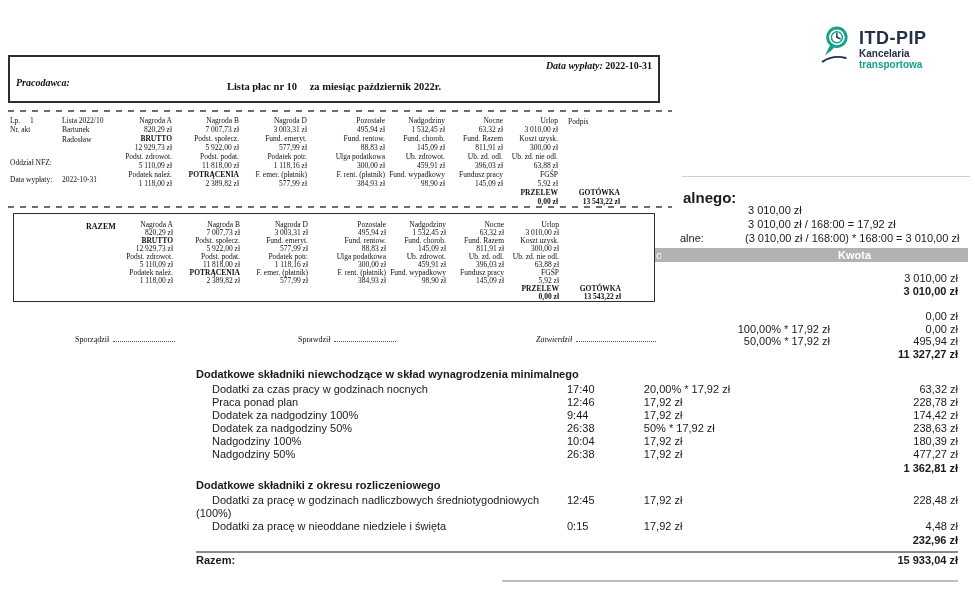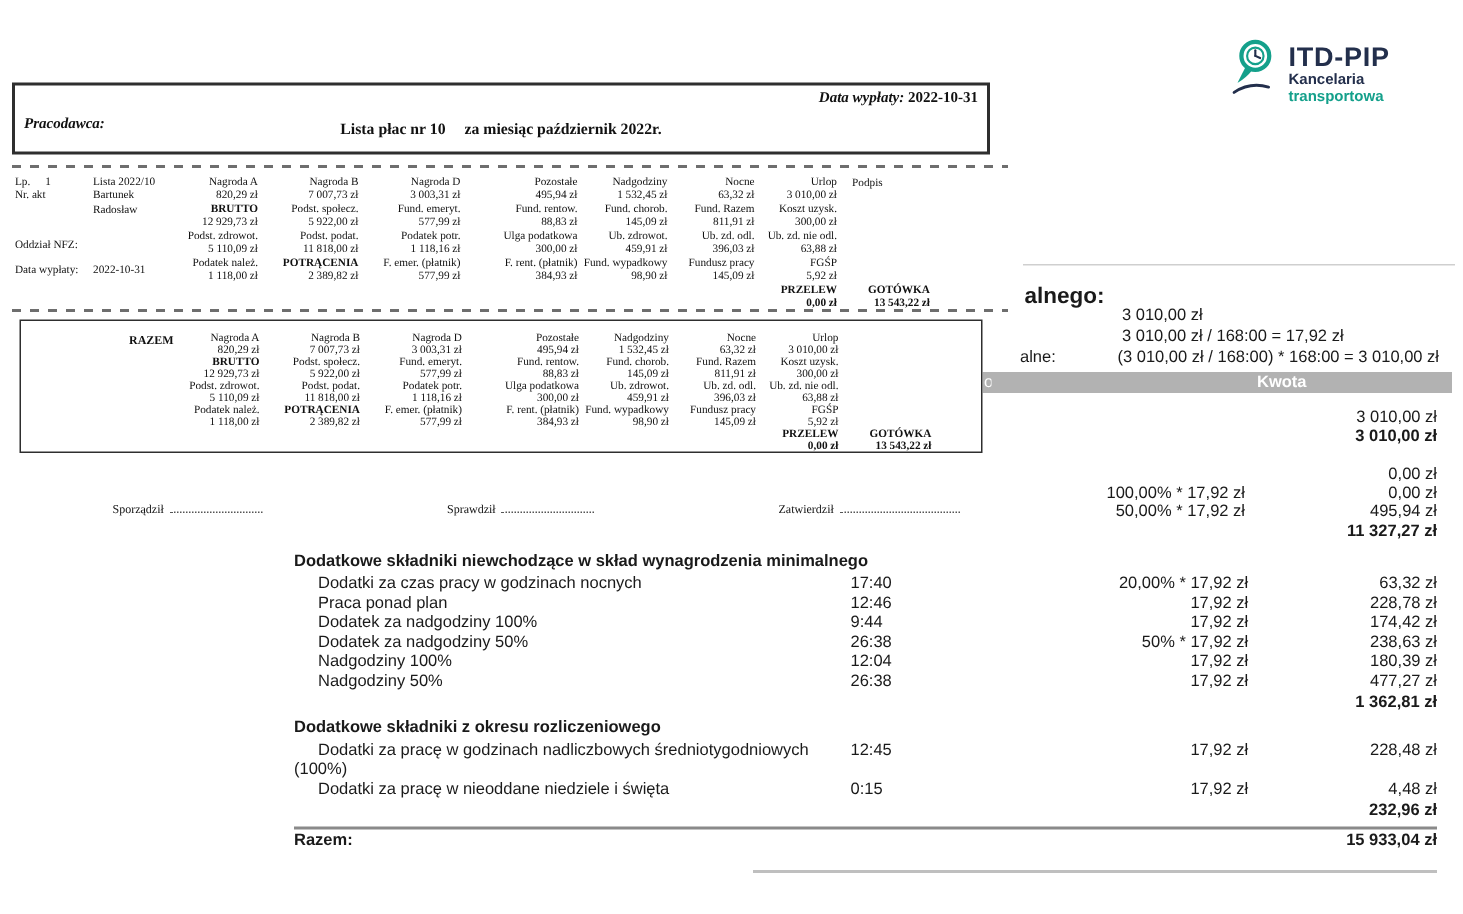--- a/index.html
+++ b/index.html
@@ -25,21 +25,21 @@
   .arow .rate{width:190px;text-align:right;}
   .arow .amt{width:128px;text-align:right;}
   .b{font-weight:bold;}
 
   .calc-sections{position:absolute;left:196px;top:368px;width:762px;font-size:11px;}
   .sec-title{font-weight:bold;line-height:13px;margin-bottom:2px;}
   .srow{display:flex;align-items:flex-start;line-height:13px;}
   .slab{flex:0 0 371px;padding-left:16px;box-sizing:border-box;}
   .slab .wrap2{margin-left:-16px;display:block;}
   .shr{width:80px;}
-  .srate{width:196px;text-align:right;}
+  .srate{width:196px;}
   .samt{width:131px;text-align:right;}
   .ssub{text-align:right;font-weight:bold;line-height:12px;margin-top:1px;}
   .section{margin-bottom:5px;}
   .razem-rule{border-top:2px solid #8a8a8a;margin-top:2px;}
   .calc-razem{display:flex;justify-content:space-between;font-weight:bold;line-height:13px;margin-top:1px;}
   .gray-rule{margin-top:13px;margin-left:306px;border-top:2px solid #bfbfbf;}
 
   
   .payslip{font-family:"Liberation Serif",serif;color:#111;}
   .top-box{position:absolute;left:8px;top:55px;width:648px;height:44px;border:2px solid #2e2e2e;background:#fff;}
@@ -63,21 +63,21 @@
   .plab,.pval{font-size:7.5px;line-height:9px;text-align:right;white-space:nowrap;}
   .razem-box .plab,.razem-box .pval{line-height:8px;}
   .podpis{position:absolute;left:568px;top:117px;font-size:7.5px;}
 
   .razem-box{position:absolute;left:13px;top:213px;width:640px;height:87px;border:1.5px solid #2e2e2e;background:#fff;}
   .razem-label{position:absolute;left:72px;top:8px;font-size:8px;font-weight:bold;font-family:"Liberation Serif",serif;}
   #cols-razem{left:92px;top:7px;}
 
   .sig{position:absolute;top:335px;font-size:8px;font-family:"Liberation Serif",serif;}
   .sig .leader{display:inline-block;width:62px;border-bottom:1px dotted #555;margin-left:4px;vertical-align:baseline;}
-  #sig1{left:75px;} #sig2{left:286px;margin-left:12px;} #sig3{left:519px;}
+  #sig1{left:75px;} #sig2{left:286px;margin-left:12px;} #sig3{left:536px;font-style:italic;}
   #sig3 .leader{width:80px;}
 
   
   .logo{position:absolute;left:818px;top:24px;display:flex;align-items:flex-start;}
   .logo-text{margin-left:5px;margin-top:4px;}
   .logo-title{font-size:18px;font-weight:bold;letter-spacing:0.5px;line-height:20px;}
   .logo-sub{font-size:10px;font-weight:bold;line-height:11px;}
 </style>
 </head>
 <body>
@@ -148,21 +148,21 @@
             <div class="samt">174,42 zł</div>
           </div>
           <div class="srow">
             <div class="slab">Dodatek za nadgodziny 50%</div>
             <div class="shr">26:38</div>
             <div class="srate">50% * 17,92 zł</div>
             <div class="samt">238,63 zł</div>
           </div>
           <div class="srow">
             <div class="slab">Nadgodziny 100%</div>
-            <div class="shr">12:04</div>
+            <div class="shr">10:04</div>
             <div class="srate">17,92 zł</div>
             <div class="samt">180,39 zł</div>
           </div>
           <div class="srow">
             <div class="slab">Nadgodziny 50%</div>
             <div class="shr">26:38</div>
             <div class="srate">17,92 zł</div>
             <div class="samt">477,27 zł</div>
           </div>
           <div class="ssub">1 362,81 zł</div>

